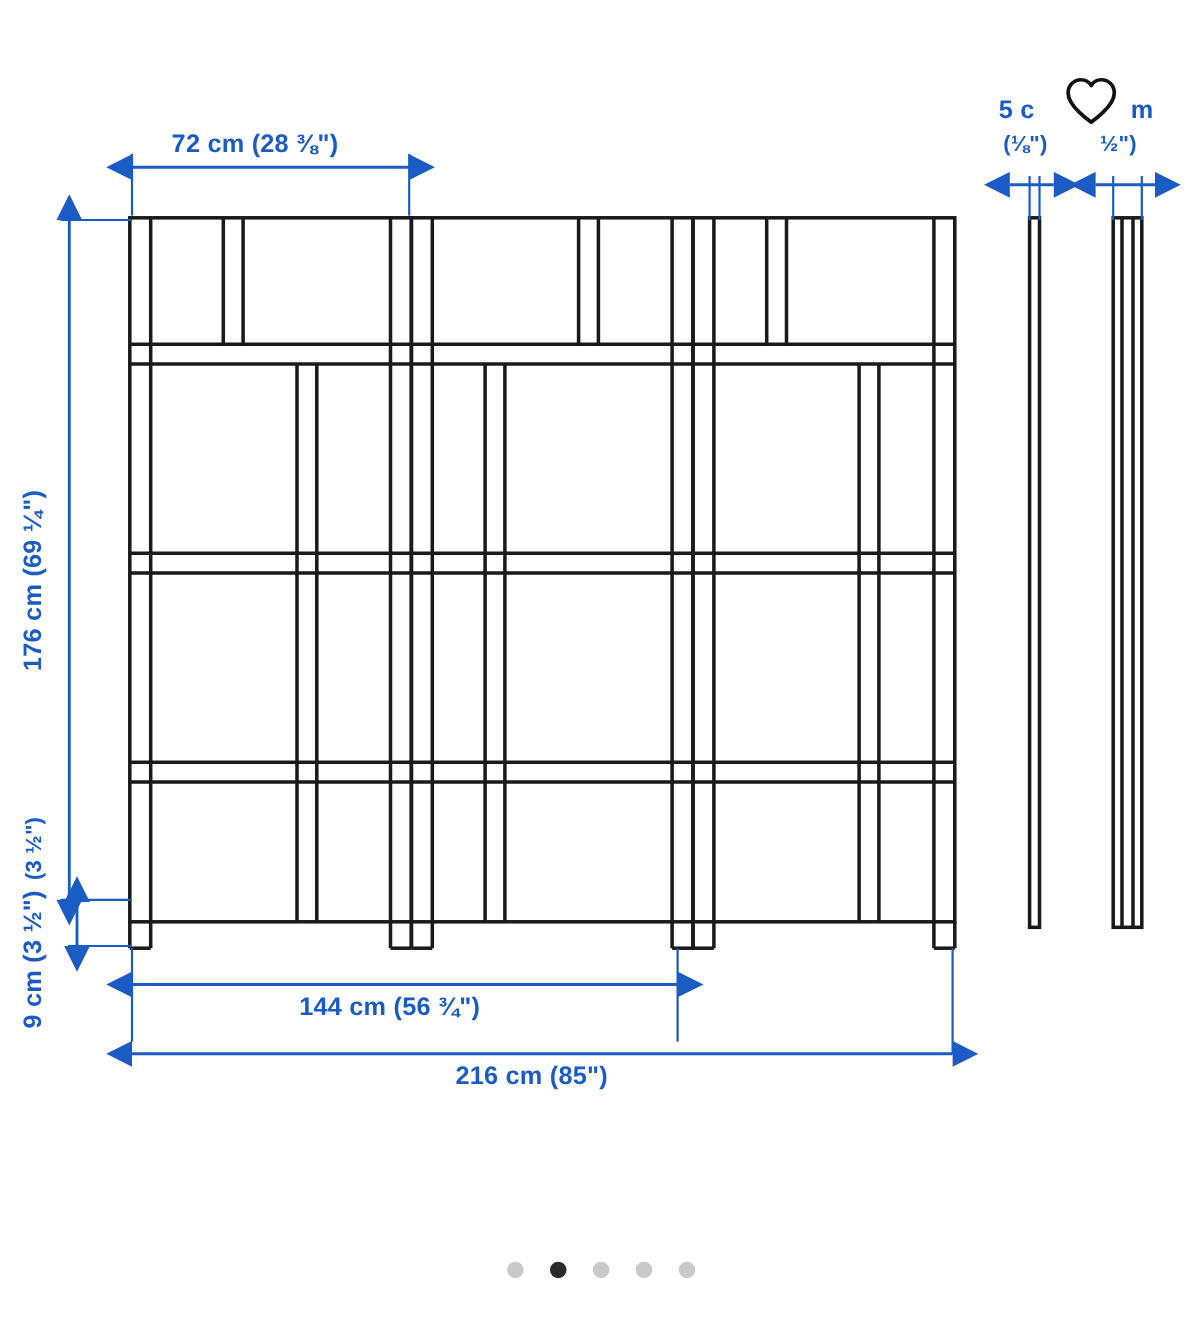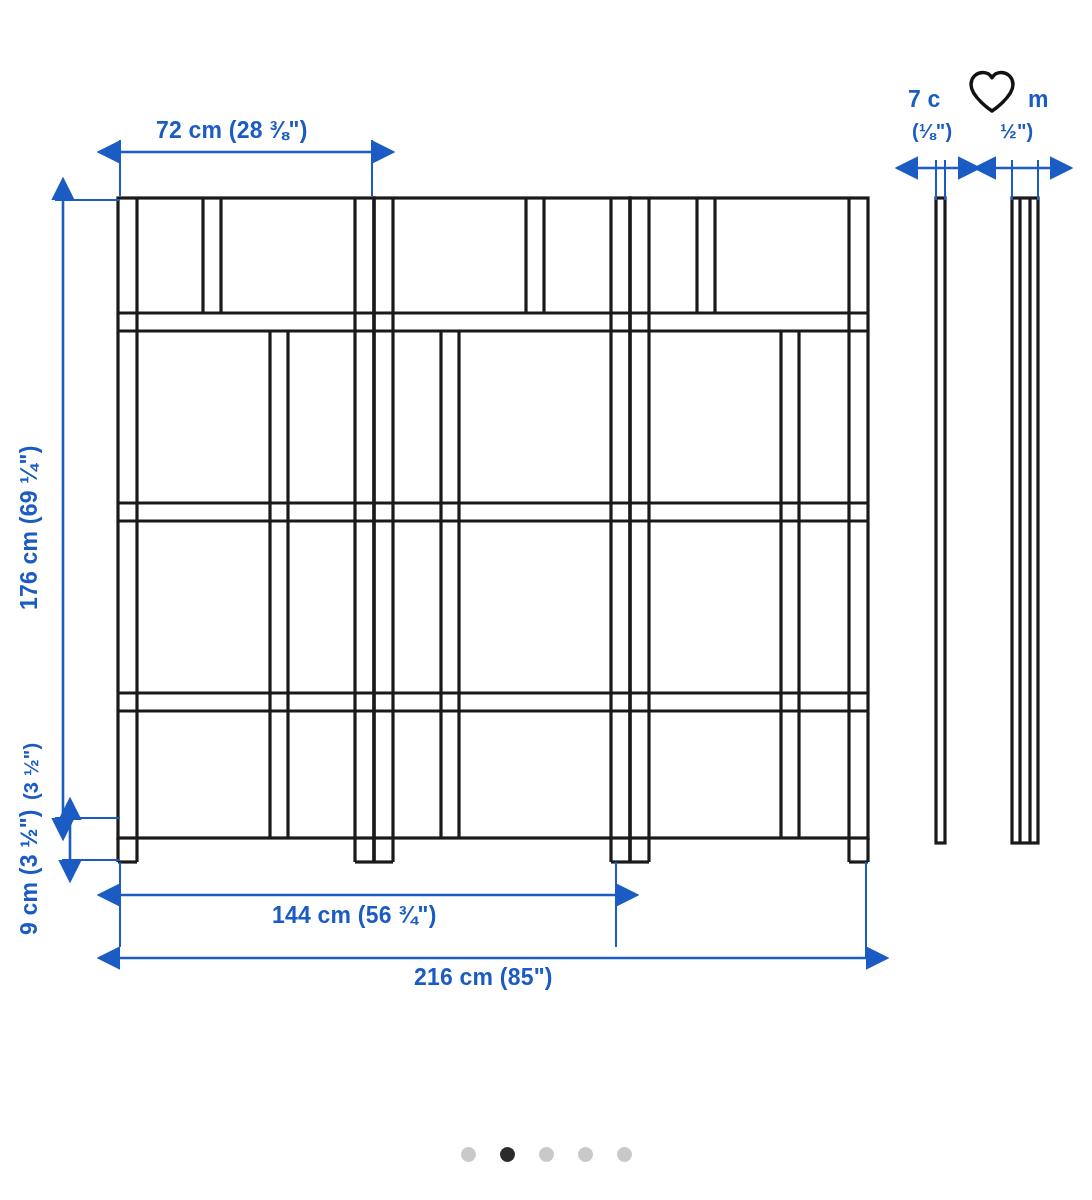--- a/index.html
+++ b/index.html
@@ -163,21 +163,21 @@
   <div class="dimlabel vert" style="left:16px;top:610px;">176 cm (69 ¼")</div>
 
   <div class="dimlabel vert" style="left:16px;top:935px;">9 cm (3 ½")</div>
 
   <div class="dimlabel vert small" style="left:20px;top:800px;">(3 ½")</div>
 
   <div class="dimlabel" style="left:272px;top:902px;">144 cm (56 ¾")</div>
 
   <div class="dimlabel" style="left:414px;top:964px;">216 cm (85")</div>
 
-  <div class="dimlabel" style="left:908px;top:86px;">7 c</div>
+  <div class="dimlabel" style="left:908px;top:86px;">5 c</div>
   <div class="dimlabel small" style="left:912px;top:120px;">(⅛")</div>
 
   <div class="dimlabel" style="left:1028px;top:86px;">m</div>
   <div class="dimlabel small" style="left:1000px;top:120px;">½")</div>
 
   <svg id="heart" viewBox="0 0 50 48" aria-hidden="true">
     <path d="M25 43 C25 43 4 29 4 16.5 C4 9.6 9.3 4.5 15.8 4.5 C19.8 4.5 23.2 6.6 25 9.8 C26.8 6.6 30.2 4.5 34.2 4.5 C40.7 4.5 46 9.6 46 16.5 C46 29 25 43 25 43 Z" fill="none" stroke="#111111" stroke-width="3.4" stroke-linejoin="round"></path>
   </svg>
 
   <div id="dots">

